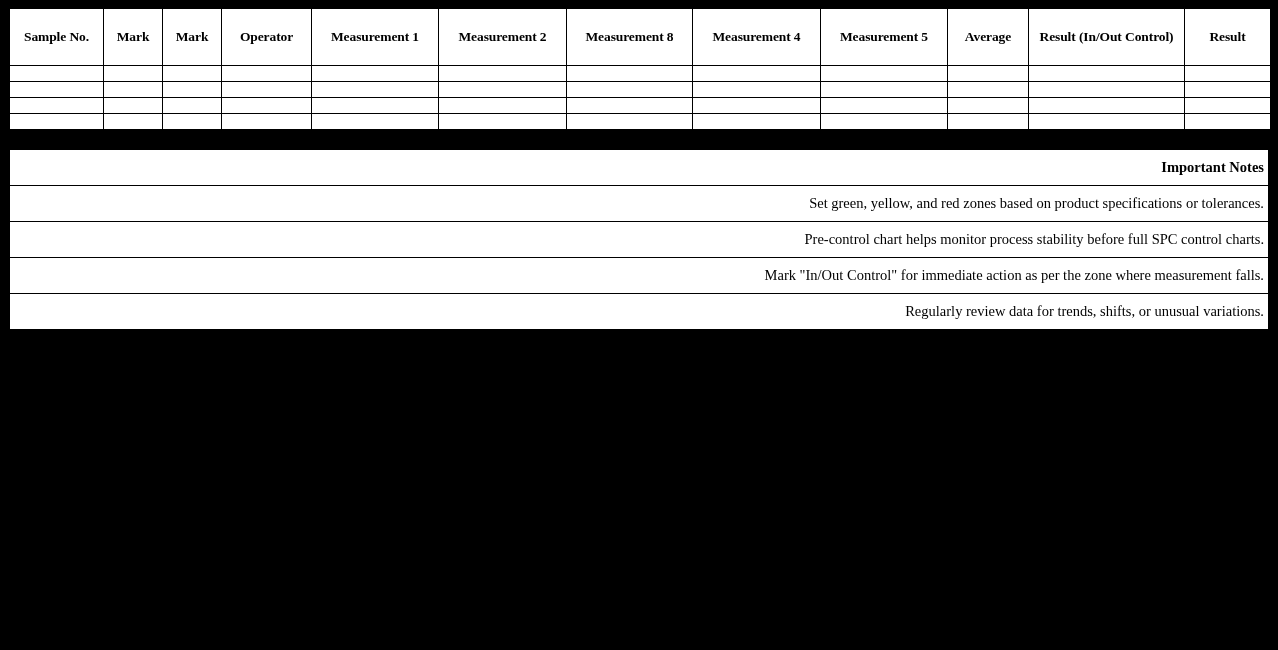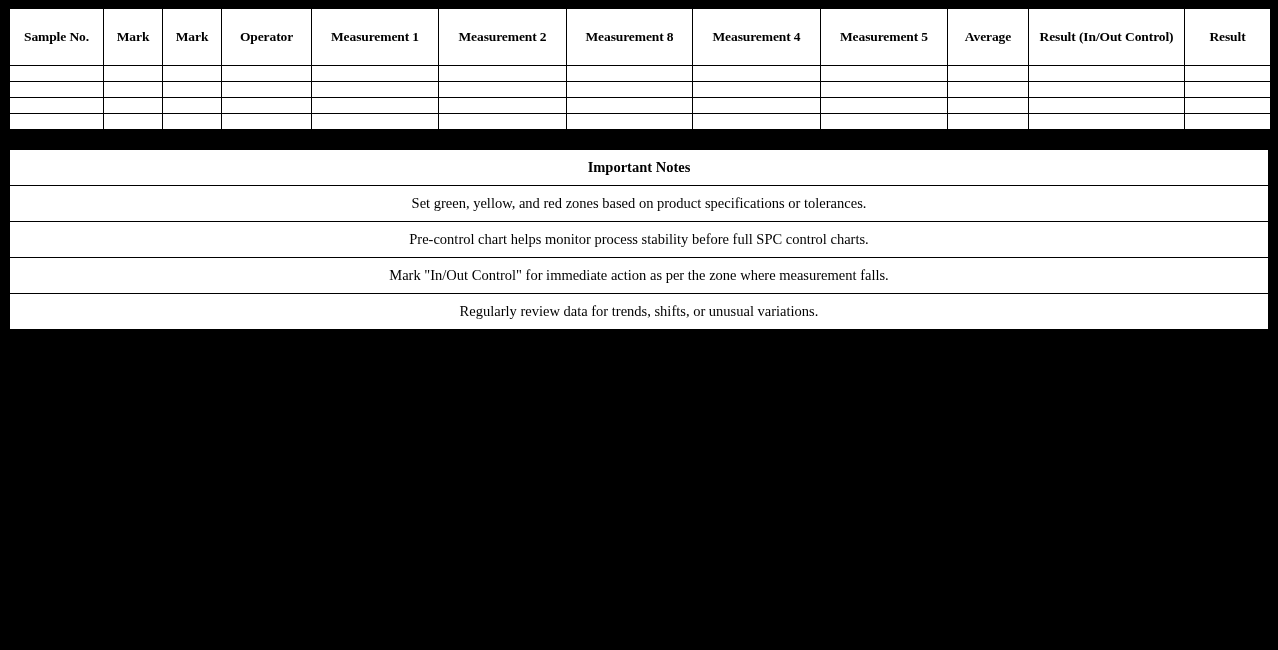--- a/index.html
+++ b/index.html
@@ -84,21 +84,21 @@
   table.notes {
     border-collapse: collapse;
     table-layout: fixed;
     width: 100%;
     background: #ffffff;
   }
 
   table.notes td {
     border: 1px solid #000000;
     height: 33px;
-    text-align: center;
+    text-align: right;
     vertical-align: middle;
     font-size: 14.5px;
     padding: 1px 4px;
     background: #ffffff;
   }
 
   table.notes td.notes-title {
     font-weight: bold;
     font-size: 14.5px;
   }

